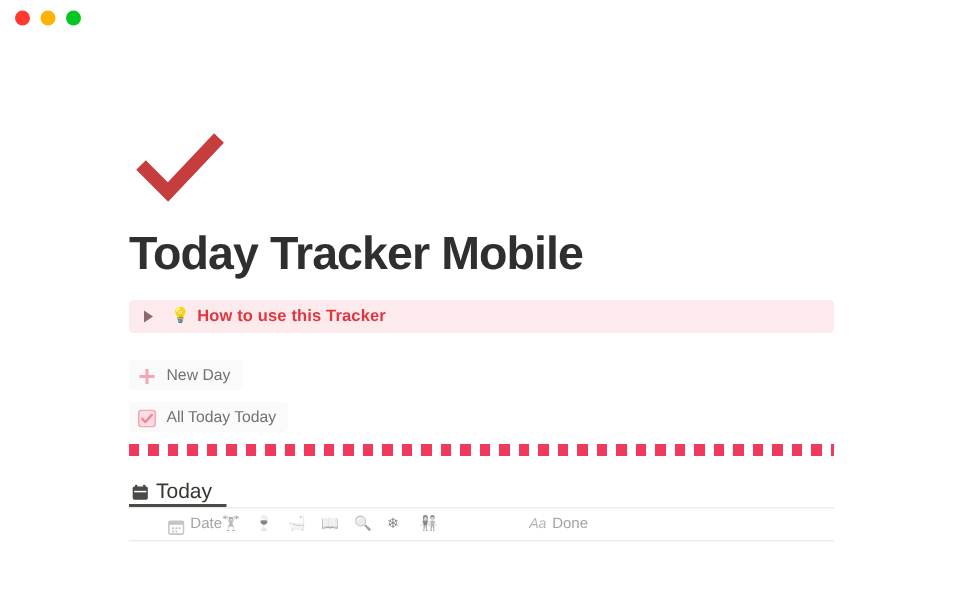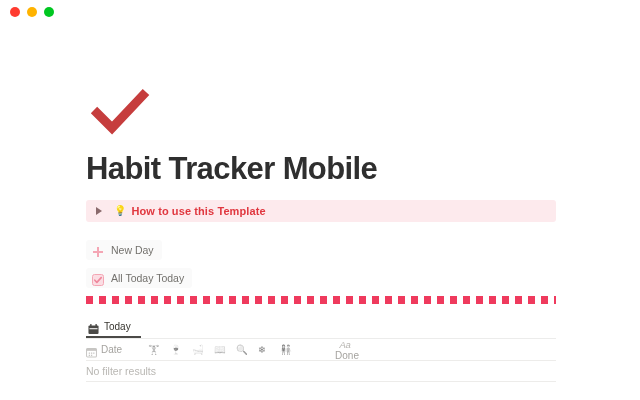--- a/index.html
+++ b/index.html
@@ -178,42 +178,43 @@
   }
   .tab.active { border-bottom-color: #4b4a47; }
   .tab-icon {
     width: 11px;
     height: 11px;
     margin-right: 5px;
     flex: 0 0 auto;
     display: block;
   }
   .tab-label {
-    font-size: 10px;
+    font-size: 14px;
     color: #37352f;
     white-space: nowrap;
   }
 
   
   .table { width: 470px; }
   .table-head {
     display: flex;
     align-items: center;
     height: 21px;
     border-bottom: 1px solid #edecea;
   }
   .th {
     display: flex;
     align-items: center;
     flex: 0 0 auto;
     height: 21px;
+    justify-content: flex-end;
   }
   .th-date  { width: 62px; }
   .th-icon-col { width: 22px; justify-content: flex-start; }
-  .th-name  { width: 90px; flex-direction: column; }
+  .th-name  { width: 90px; }
   .th-glyph {
     width: 11px;
     height: 11px;
     display: block;
     flex: 0 0 auto;
     margin-right: 4px;
     opacity: 0.62;
   }
   .th-emoji {
     font-size: 9.5px;
@@ -260,26 +261,26 @@
 
 <div class="page">
   <div class="content">
 
     <div class="page-logo">
       <svg width="80" height="56" viewBox="0 0 80 56" aria-hidden="true">
         <path d="M8 26 L26 44 L60 8" fill="none" stroke="#c63d3d" stroke-width="9" stroke-linecap="butt" stroke-linejoin="miter"></path>
       </svg>
     </div>
 
-    <h1 class="page-title">Habit Tracker Mobile</h1>
+    <h1 class="page-title">Today Tracker Mobile</h1>
 
     <div class="callout">
       <span class="toggle-arrow"></span>
       <span class="callout-emoji">💡</span>
-      <span class="callout-text">How to use this Template</span>
+      <span class="callout-text">How to use this Tracker</span>
     </div>
 
     <div class="actions">
 
       <div class="action-btn">
         <span class="action-icon">
           <svg width="12" height="12" viewBox="0 0 12 12" aria-hidden="true">
             <path d="M5 1 H7 V5 H11 V7 H7 V11 H5 V7 H1 V5 H5 Z" fill="#f4a6b4"></path>
           </svg>
         </span>
@@ -355,20 +356,17 @@
           <span class="th-emoji">👫</span>
         </div>
 
         <div class="th th-name">
           <span class="th-aa">Aa</span>
           <span class="th-label">Done</span>
         </div>
 
       </div>
 
-      <div class="table-row-empty">
-        <span class="empty-text">No filter results</span>
-      </div>
 
     </div>
 
   </div>
 </div>
 
 </body></html>

